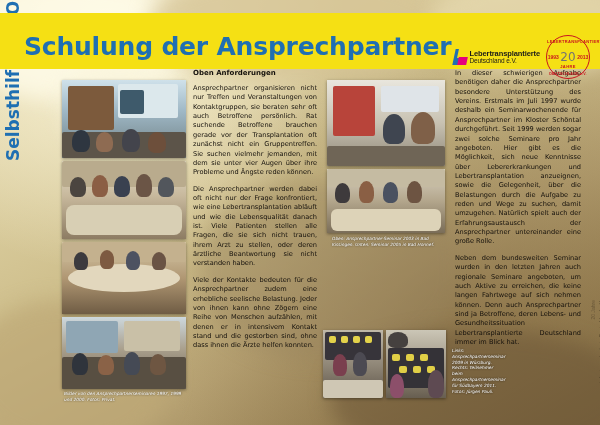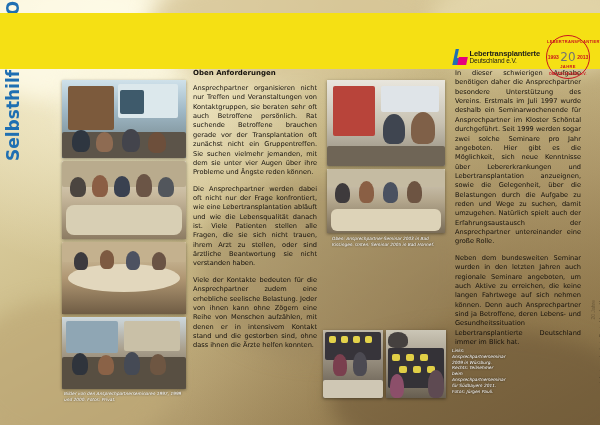--- a/index.html
+++ b/index.html
@@ -128,20 +128,21 @@
 
   <div class="bg-blob b1"></div>
   <div class="bg-blob b2"></div>
   <div class="bg-blob b3"></div>
   <div class="bg-blob b7"></div>
   <div class="bg-blob b6"></div>
   <div class="bg-blob b4"></div>
   <div class="bg-blob b5"></div>
 
   <div class="header-band">
+    <div class="headline">Schulung der Ansprechpartner</div>
 
     <div class="logo-wrap">
       <div class="logo-mark">
         <div class="logo-l">
           <div class="p1"></div>
             <div class="p3"></div>
             <div class="p2"></div>
         </div>
         <div class="logo-text">
           <div class="logo-t1">Lebertransplantierte</div>
@@ -253,21 +254,21 @@
     <div class="sh" style="left:4px;top:44px;width:14px;height:24px;border-radius:50% 50% 35% 35%;background:#8c4f6a;"></div>
     <div class="sh" style="left:42px;top:40px;width:16px;height:28px;border-radius:50% 50% 35% 35%;background:#5e4a52;"></div>
     <div class="sh" style="left:2px;top:2px;width:20px;height:16px;border-radius:50% 50% 35% 35%;background:#45413f;"></div>
   </div>
 
   <div class="ph-cap" style="left:452px;top:348px;width:48px;">Links: Ansprechpartnerseminar 2009 in Würzburg. Rechts: Teilnehmer beim Ansprechpartnerseminar für Südbayern 2011. Fotos: Jürgen Pauli.</div>
 
   <div class="col col-mid">
     <h3>Oben Anforderungen</h3>
     <p>Ansprechpartner organisieren nicht nur Treffen und Veranstaltungen von Kontaktgruppen, sie beraten sehr oft auch Betroffene persönlich. Rat suchende Betroffene brauchen gerade vor der Transplantation oft zunächst nicht ein Gruppentreffen. Sie suchen vielmehr jemanden, mit dem sie unter vier Augen über ihre Probleme und Ängste reden können.</p>
-    <p>Die Ansprechpartner werden dabei oft nicht nur der Frage konfrontiert, wie eine Lebertransplantation abläuft und wie die Lebensqualität danach ist. Viele Patienten stellen alle Fragen, die sie sich nicht trauen, ihrem Arzt zu stellen, oder sind ärztliche Beantwortung sie nicht verstanden haben.</p>
+    <p>Die Ansprechpartner werden dabei oft nicht nur der Frage konfrontiert, wie eine Lebertransplantation abläuft und wie die Lebensqualität danach ist. Viele Patienten stellen alle Fragen, die sie sich nicht trauen, ihrem Arzt zu stellen, oder deren ärztliche Beantwortung sie nicht verstanden haben.</p>
     <p>Viele der Kontakte bedeuten für die Ansprechpartner zudem eine erhebliche seelische Belastung. Jeder von ihnen kann ohne Zögern eine Reihe von Menschen aufzählen, mit denen er in intensivem Kontakt stand und die gestorben sind, ohne dass ihnen die Ärzte helfen konnten.</p>
   </div>
 
   <div class="col col-right">
     <p>In dieser schwierigen Aufgabe benötigen daher die Ansprechpartner besondere Unterstützung des Vereins. Erstmals im Juli 1997 wurde deshalb ein Seminarwochenende für Ansprechpartner im Kloster Schöntal durchgeführt. Seit 1999 werden sogar zwei solche Seminare pro Jahr angeboten. Hier gibt es die Möglichkeit, sich neue Kenntnisse über Lebererkrankungen und Lebertransplantation anzueignen, sowie die Gelegenheit, über die Belastungen durch die Aufgabe zu reden und Wege zu suchen, damit umzugehen. Natürlich spielt auch der Erfahrungsaustausch der Ansprechpartner untereinander eine große Rolle.</p>
     <p>Neben dem bundesweiten Seminar wurden in den letzten Jahren auch regionale Seminare angeboten, um auch Aktive zu erreichen, die keine langen Fahrtwege auf sich nehmen können. Denn auch Ansprechpartner sind ja Betroffene, deren Lebens- und Gesundheitssituation Lebertransplantierte Deutschland immer im Blick hat.</p>
   </div>
 
   <div class="vert-tab">
     <span>Selbsthilfe vor Ort</span>

